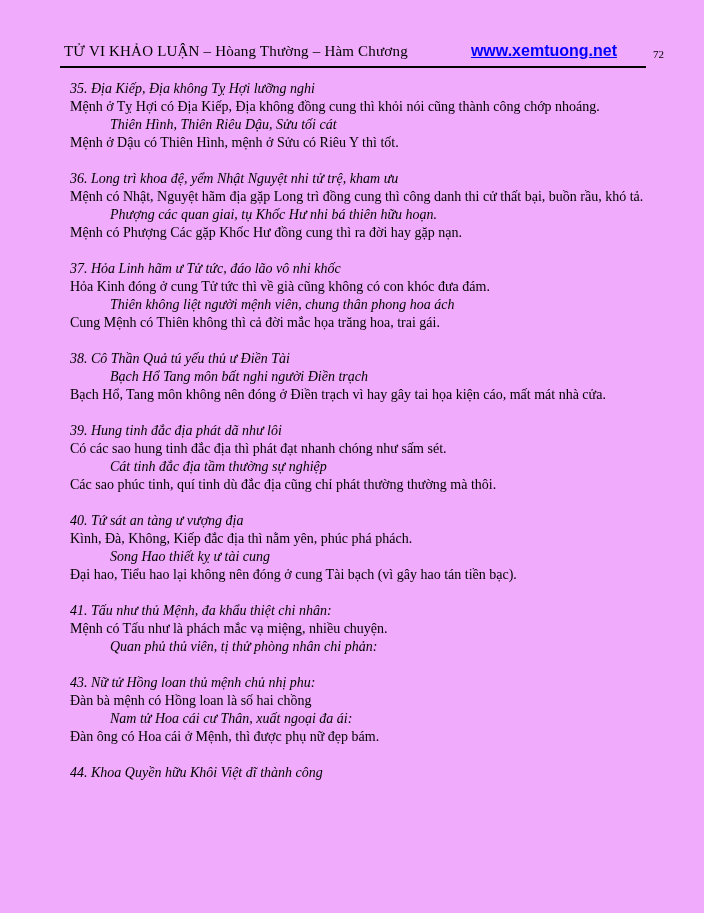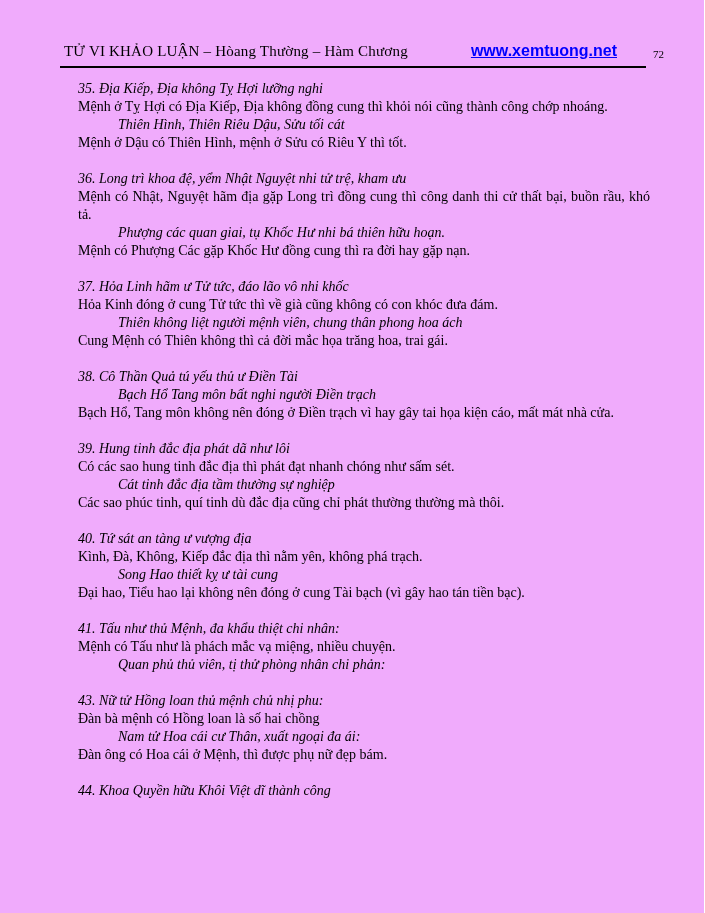--- a/index.html
+++ b/index.html
@@ -53,21 +53,21 @@
     border-top: 2px solid #000000;
   }
   .content {
     position: absolute;
     top: 80px;
     left: 66px;
     width: 584px;
     font-size: 14px;
     line-height: 18px;
   }
-  .section { margin: 0 0 18px 12px; }
+  .section { margin: 0 0 18px 4px; }
   .content p { margin: 0; }
   .heading { font-style: italic; }
   .body { text-align: justify; }
   .indent { font-style: italic; padding-left: 40px; }
 </style>
 </head>
 <body>
 
 <div class="page">
   <div class="header">
@@ -103,21 +103,21 @@
         <p class="body">Bạch Hổ, Tang môn không nên đóng ở Điền trạch vì hay gây tai họa kiện cáo, mất mát nhà cửa.</p>
       </section>
       <section class="section">
         <p class="heading">39. Hung tinh đắc địa phát dã như lôi</p>
         <p class="body">Có các sao hung tinh đắc địa thì phát đạt nhanh chóng như sấm sét.</p>
         <p class="indent">Cát tinh đắc địa tầm thường sự nghiệp</p>
         <p class="body">Các sao phúc tinh, quí tinh dù đắc địa cũng chỉ phát thường thường mà thôi.</p>
       </section>
       <section class="section">
         <p class="heading">40. Tứ sát an tàng ư vượng địa</p>
-        <p class="body">Kình, Đà, Không, Kiếp đắc địa thì nằm yên, không phá trạch.</p>
+        <p class="body">Kình, Đà, Không, Kiếp đắc địa thì nằm yên, phúc phá phách.</p>
         <p class="indent">Song Hao thiết kỵ ư tài cung</p>
         <p class="body">Đại hao, Tiểu hao lại không nên đóng ở cung Tài bạch (vì gây hao tán tiền bạc).</p>
       </section>
       <section class="section">
         <p class="heading">41. Tấu như thủ Mệnh, đa khẩu thiệt chi nhân:</p>
         <p class="body">Mệnh có Tấu như là phách mắc vạ miệng, nhiều chuyện.</p>
         <p class="indent">Quan phủ thủ viên, tị thử phòng nhân chi phản:</p>
       </section>
       <section class="section">
         <p class="heading">43. Nữ tử Hồng loan thủ mệnh chủ nhị phu:</p>

